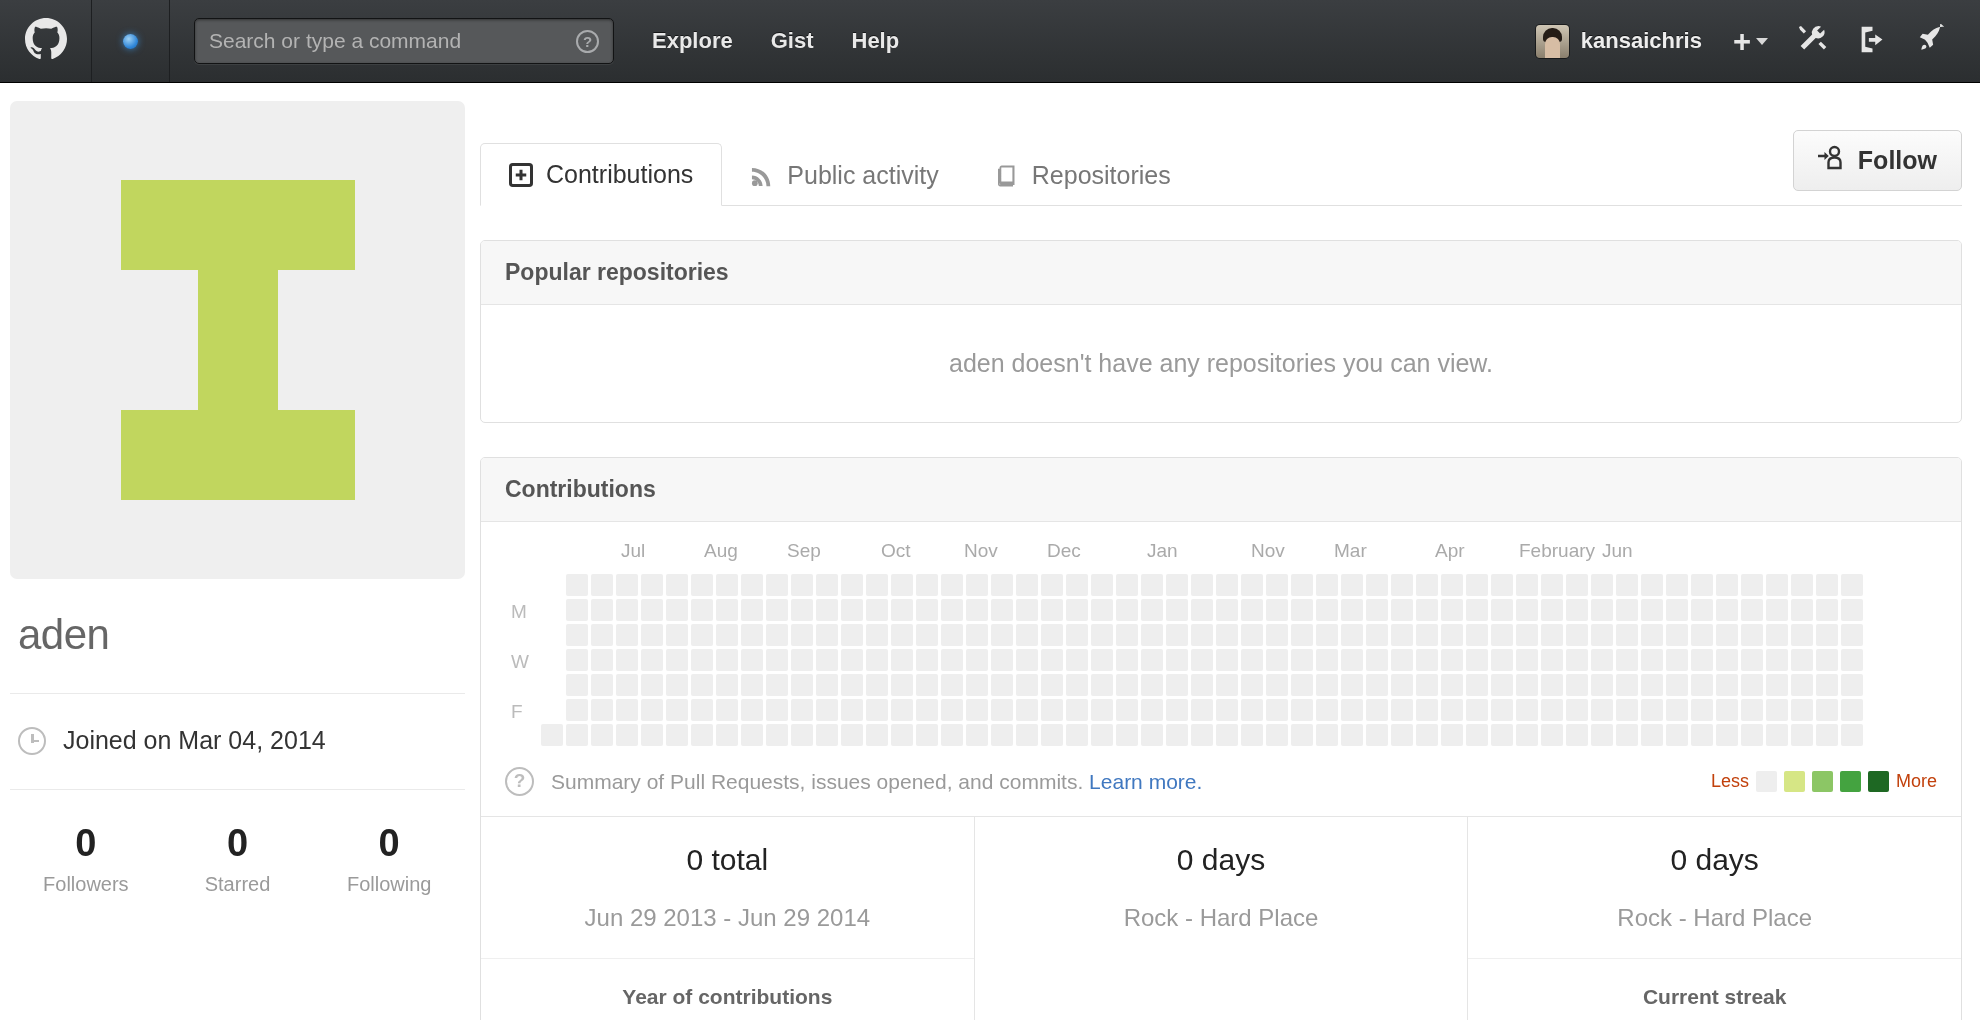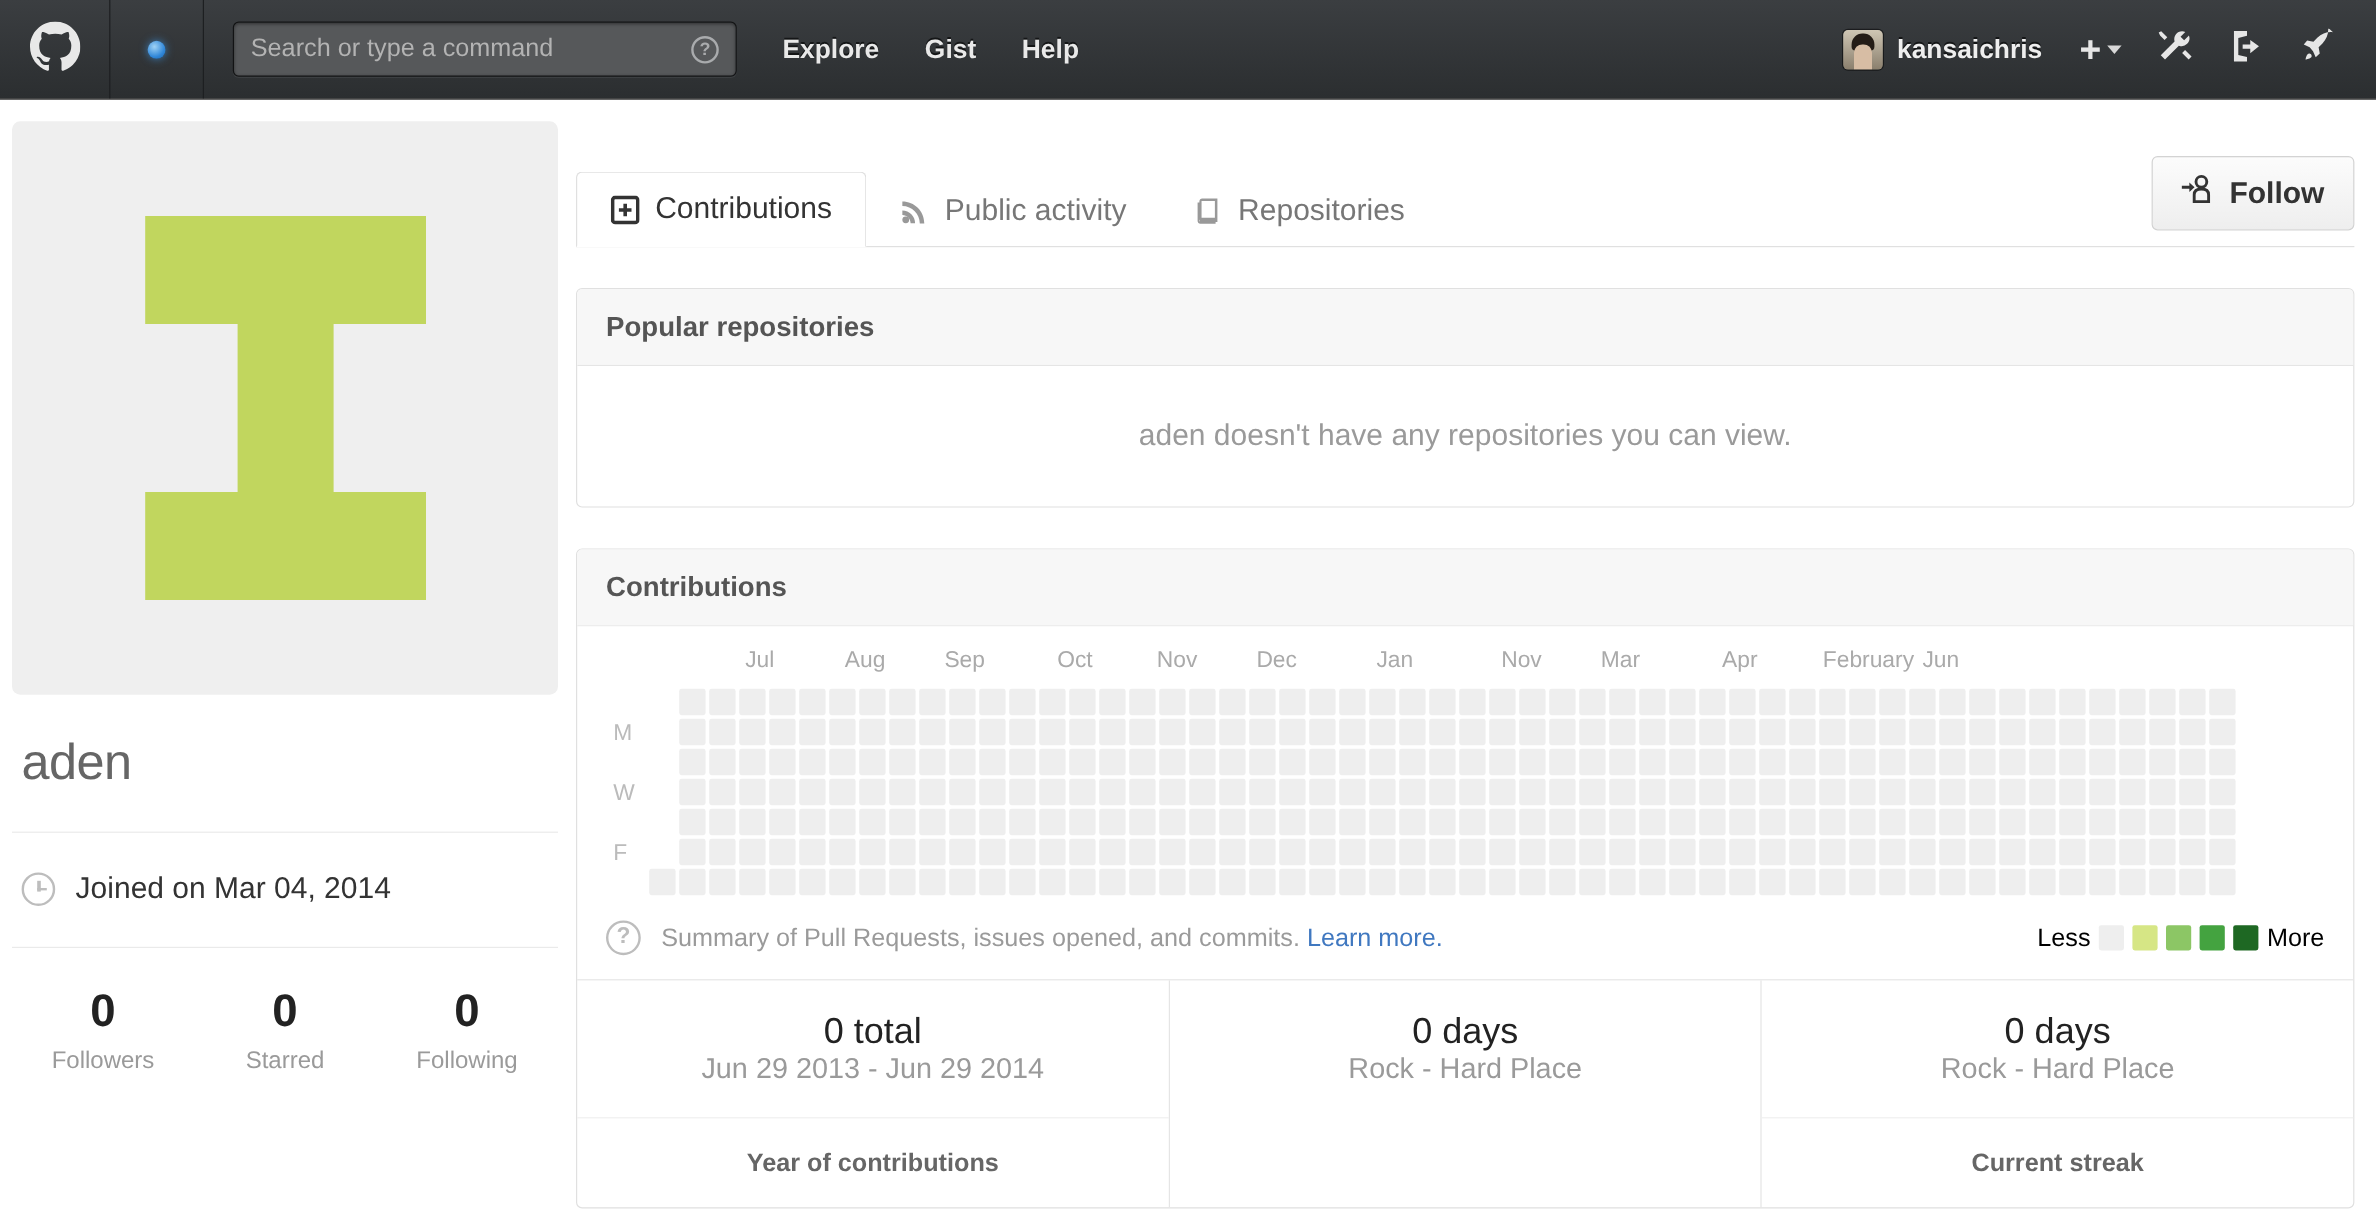--- a/index.html
+++ b/index.html
@@ -212,31 +212,31 @@
   }
   .legend-help {
     width: 29px; height: 29px; border-radius: 50%;
     border: 2.5px solid #bdbdbd; color: #bdbdbd;
     font-size: 19px; font-weight: bold; text-align: center; line-height: 24px;
     flex: 0 0 auto; margin-right: 17px;
   }
   .legend-text { font-size: 21px; color: #9a9a9a; }
   .legend-text a { color: #4078c0; text-decoration: none; }
   .legend-scale { margin-left: auto; display: flex; align-items: center; gap: 7px; }
-  .legend-scale .lab { font-size: 21px; color: #000000; }
+  .legend-scale .lab { font-size: 18px; color: #c2410c; }
   .swatch { width: 21px; height: 21px; border-radius: 2px; }
 
   .streak-row { display: flex; border-top: 1px solid #e5e5e5; }
   .streak-col {
     flex: 1; text-align: center; padding: 26px 0 0 0;
     border-right: 1px solid #e5e5e5;
   }
   .streak-col:last-child { border-right: 0; }
   .streak-big { font-size: 30px; font-weight: normal; color: #222; }
-  .streak-sub { font-size: 24px; color: #9a9a9a; margin-top: 0; padding-bottom: 26px; }
+  .streak-sub { font-size: 24px; color: #9a9a9a; margin-top: 27px; padding-bottom: 26px; }
   .streak-foot {
     border-top: 1px solid #efefef;
     font-size: 21px; font-weight: bold; color: #666;
     padding: 26px 0 24px 0;
   }
 </style>
 </head>
 <body>
 
 <div class="site-header">

